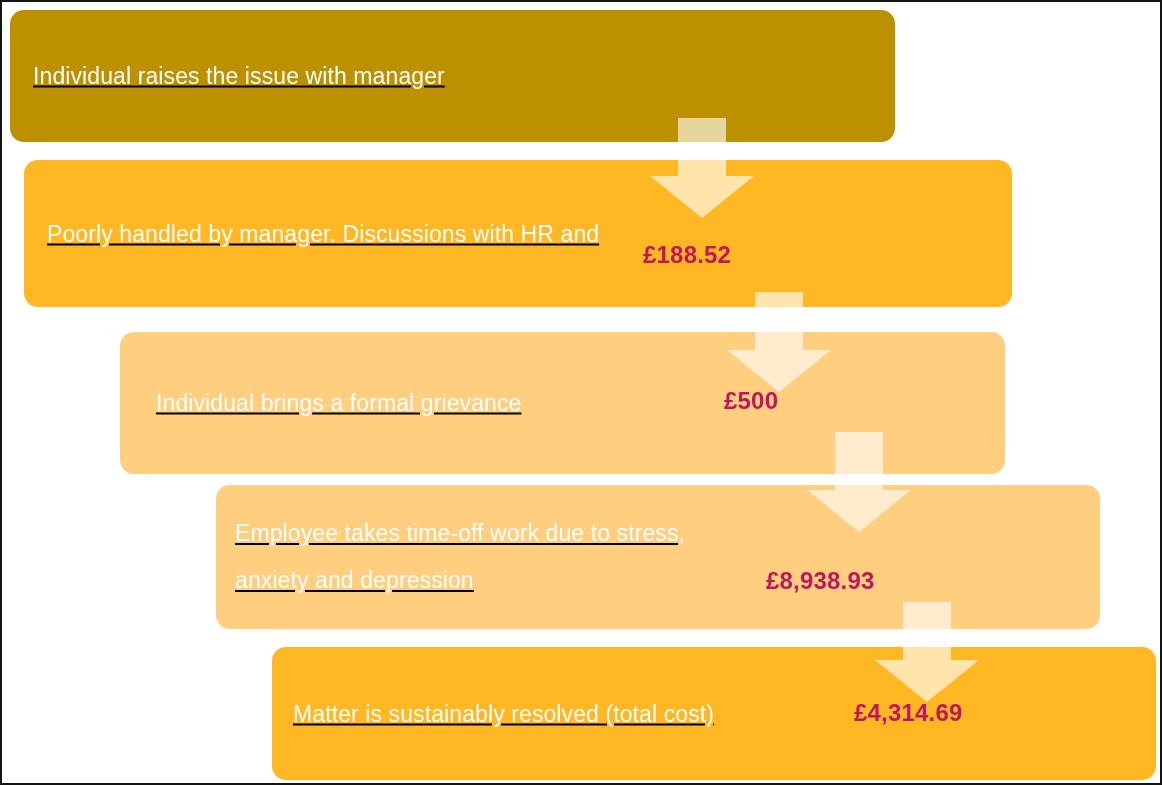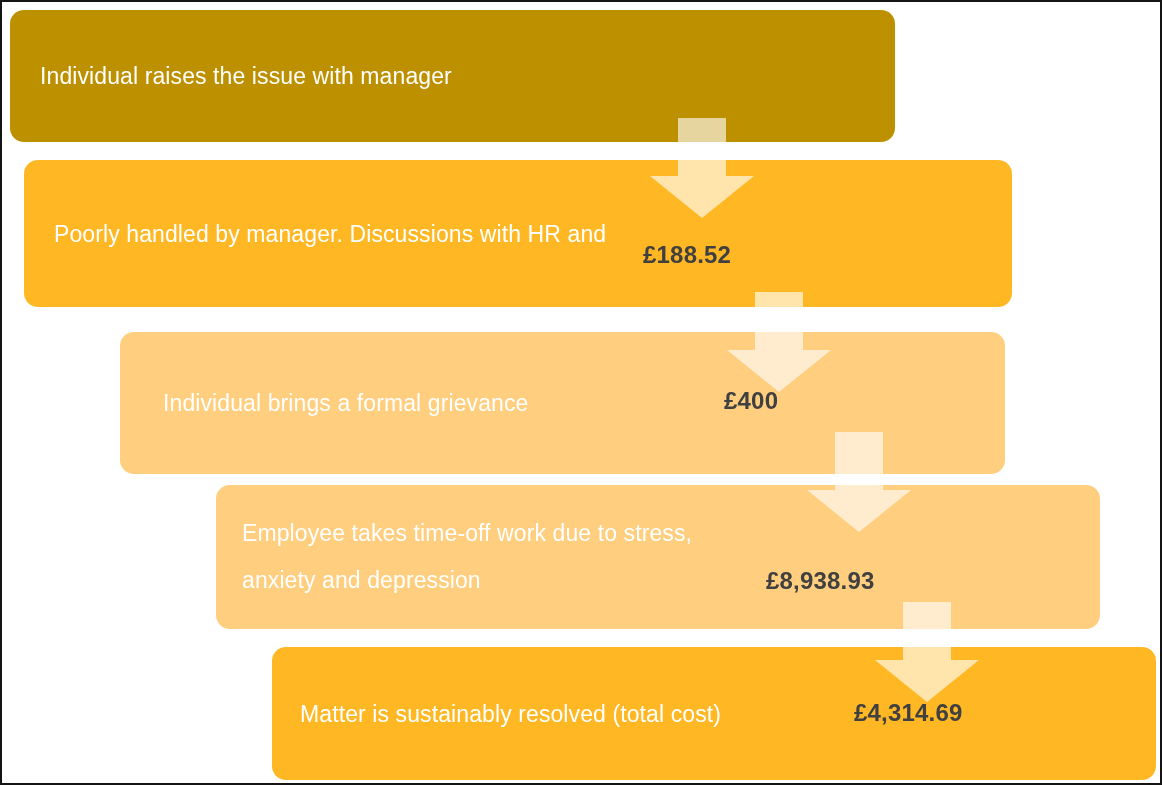--- a/index.html
+++ b/index.html
@@ -23,41 +23,42 @@
   
   .step {
     position: absolute;
     border-radius: 14px;
     box-sizing: border-box;
     z-index: 2;
   }
 
   .step-body {
     position: absolute;
-    left: 12px;
+    left: 5px;
     right: 0;
     top: 50%;
     transform: translateY(-50%);
     padding: 0 18px;
     box-sizing: border-box;
+    text-decoration: underline;
   }
 
   .step-line {
     display: block;
     color: #ffffff;
     font-size: 23px;
     font-weight: 400;
     line-height: 47px;
     letter-spacing: 0.1px;
     white-space: nowrap;
   }
 
   .cost {
     position: absolute;
-    color: #404040;
+    color: #be185d;
     font-size: 24px;
     font-weight: bold;
     letter-spacing: 0.2px;
     white-space: nowrap;
     z-index: 3;
   }
 
   
   .arrow {
     position: absolute;
@@ -122,21 +123,21 @@
     </div>
   </div>
 
   <div class="step" id="step-5">
     <div class="step-body">
       <span class="step-line">Matter is sustainably resolved (total cost)</span>
     </div>
   </div>
 
   <div class="cost" id="cost-2">£188.52</div>
-  <div class="cost" id="cost-3">£400</div>
+  <div class="cost" id="cost-3">£500</div>
   <div class="cost" id="cost-4">£8,938.93</div>
   <div class="cost" id="cost-5">£4,314.69</div>
 
   <div class="arrow" id="arrow-1">
     <svg width="104" height="100" viewBox="0 0 104 100">
       <path d="M 28 0 L 76 0 L 76 58 L 104 58 L 52 100 L 0 58 L 28 58 Z" fill="#ffffff" fill-opacity="0.62"></path>
     </svg>
   </div>
 
   <div class="arrow" id="arrow-2">

